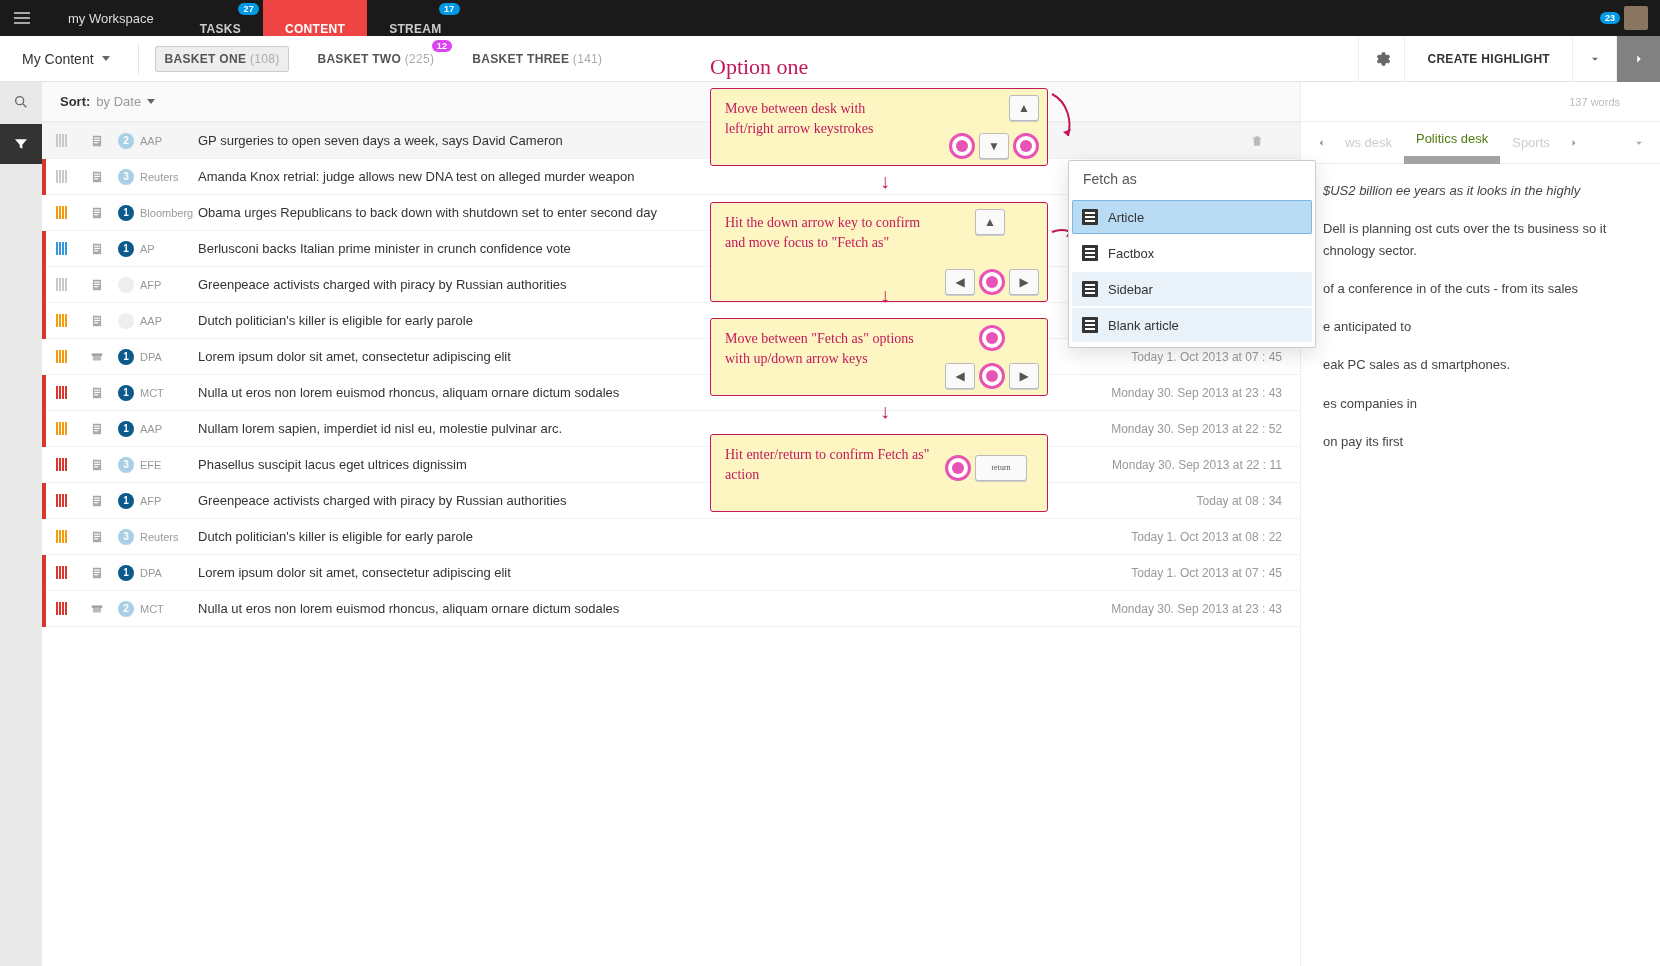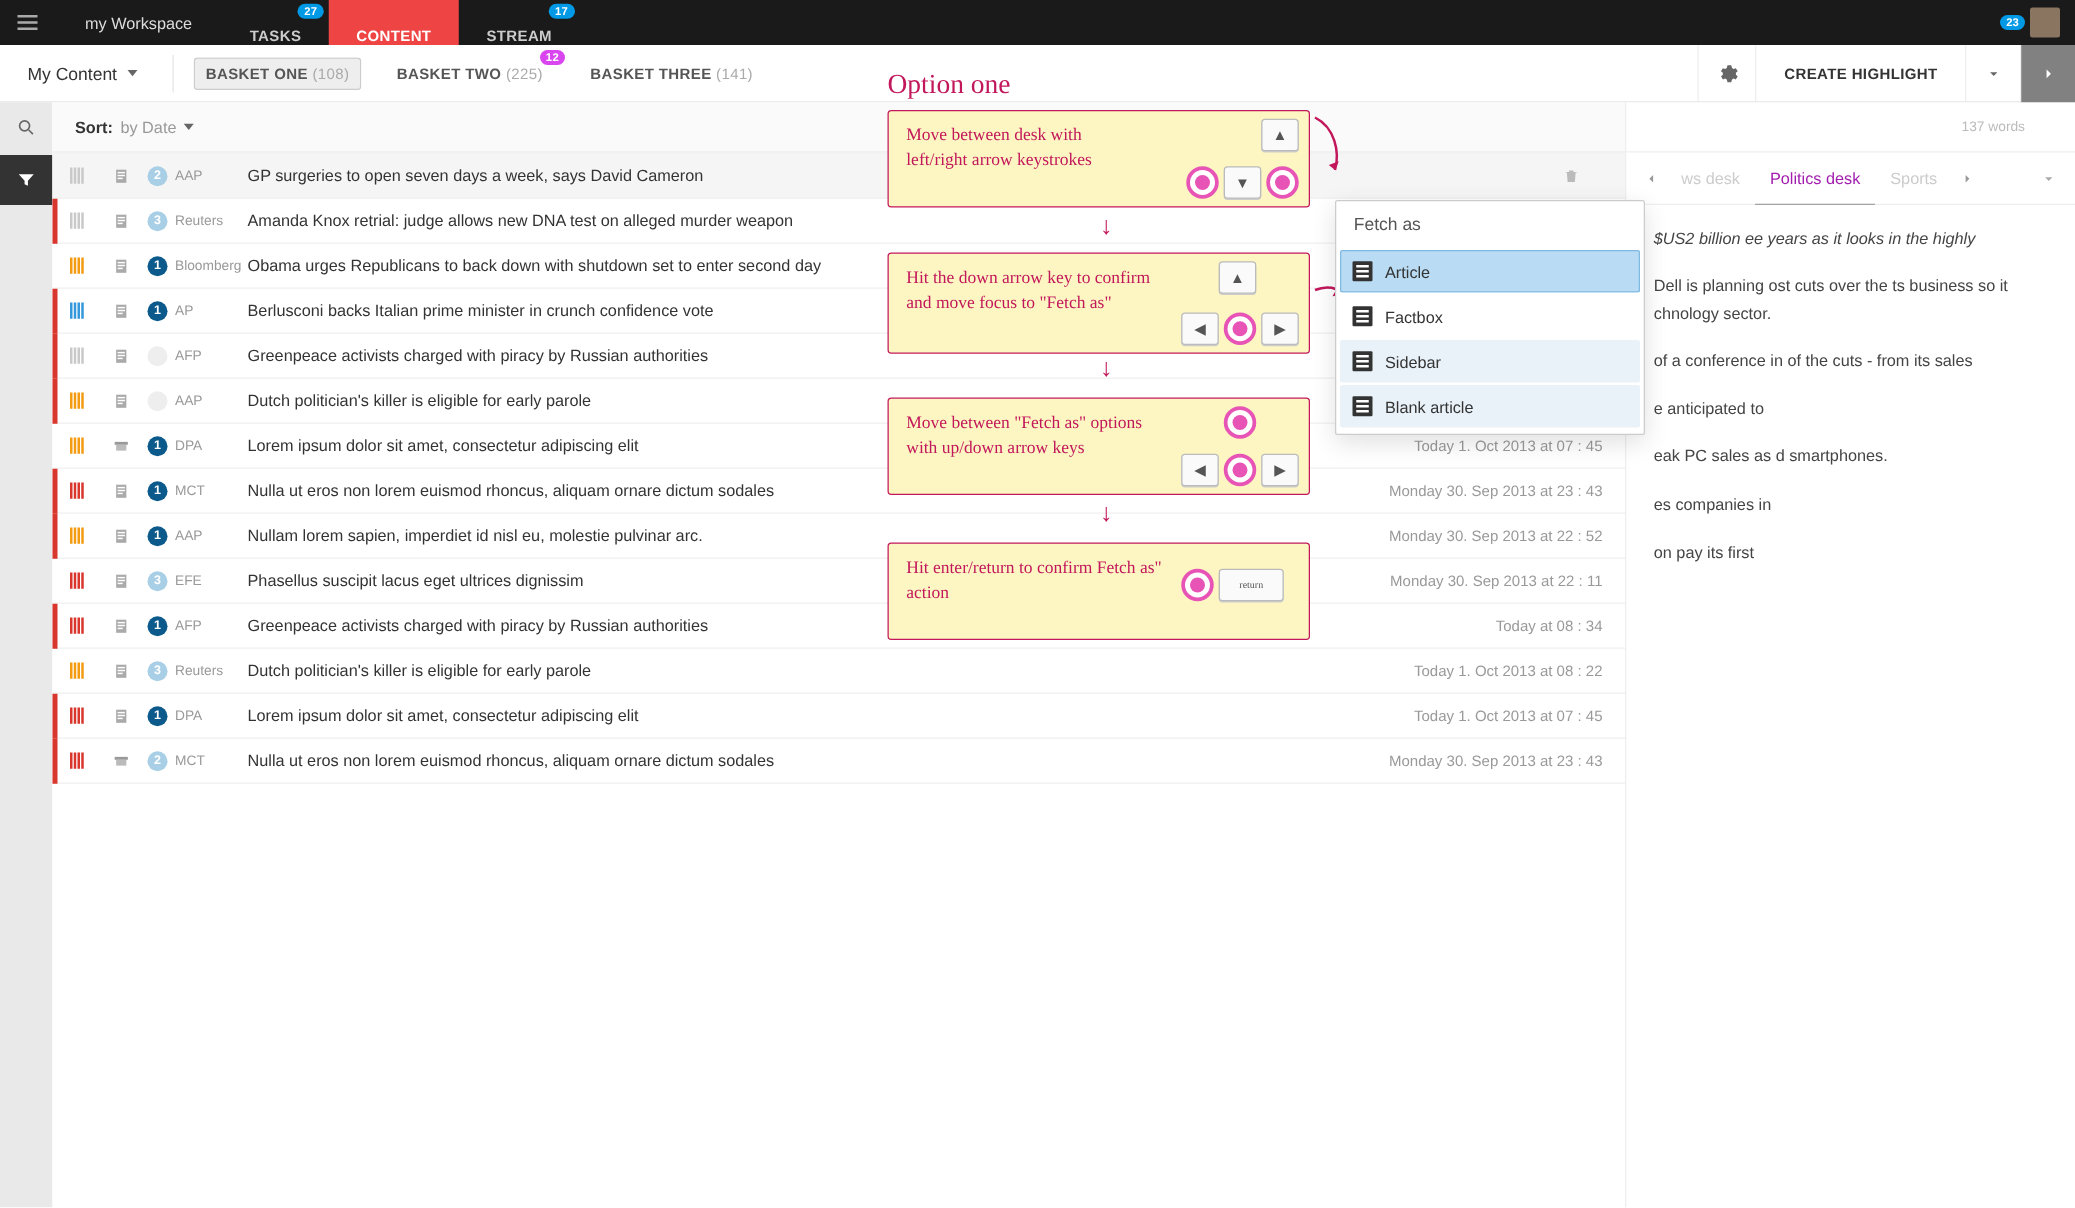--- a/index.html
+++ b/index.html
@@ -56,21 +56,21 @@
 .numpill.empty{background:#eee}
 .src{font-size:11px;color:#999;width:58px;text-align:left;margin-right:0}
 .title{flex:1;color:#333}
 .time{color:#999;font-size:12px;margin-right:18px}
 .trash{color:#bbb;margin-right:18px}
 .side-panel{width:360px;border-left:1px solid #eee;height:100%;background:#fff;position:relative}
 .desk-tabs{height:42px;display:flex;align-items:center;border-bottom:1px solid #eee;padding:0 8px;position:relative}
 .desk-nav{width:24px;height:24px;display:flex;align-items:center;justify-content:center;cursor:pointer;color:#999}
 .desk-tab{padding:0 12px;font-size:13px;color:#999;height:42px;display:flex;align-items:center;cursor:pointer;white-space:nowrap}
 .desk-tab.cut{color:#ccc}
-.desk-tab.active{color:#a21caf;border-bottom:1px solid #a3a3a3}
+.desk-tab.active{color:#4d7c0f;border-bottom:8px solid #a3a3a3}
 .words-row{height:40px;display:flex;align-items:center;justify-content:flex-end;padding-right:40px;font-size:11px;color:#bbb;border-bottom:1px solid #eee}
 .prev-text{padding:16px 22px;font-size:13px;line-height:1.7;color:#444;font-style:italic}
 .prev-text .para{margin-bottom:16px}
 .prev-text .normal{font-style:normal}
 .collapse-caret{position:absolute;right:14px;top:54px;color:#aaa;cursor:pointer}
 .fetch-pop{position:absolute;left:1068px;top:160px;width:248px;background:#fff;border:1px solid #ccc;box-shadow:0 6px 20px rgba(0,0,0,.12);z-index:50;border-radius:2px}
 .fetch-head{padding:10px 14px;font-size:14px;color:#555}
 .fetch-items{padding:3px}
 .fetch-item{height:34px;display:flex;align-items:center;gap:10px;padding:0 10px;cursor:pointer;border-radius:2px;margin-bottom:2px}
 .fetch-item.sel{background:#b9dcf4;box-shadow:inset 0 0 0 1px #7fb8e0}
@@ -545,21 +545,21 @@
         <span class="dot"></span>
       </span>
   </div>
 </div>
 <svg style="position:absolute;left:1050px;top:92px;z-index:40" width="30" height="50">
     <path d="M2 2 C 18 10, 22 30, 18 44" stroke="#c2185b" stroke-width="2" fill="none"></path>
     <path d="M18 44 l-5 -4 l8 -3 z" fill="#c2185b"></path>
   </svg>
 <div class="arrow-down" style="left:880px;top:170px">↓</div>
 
-<div class="note" style="left:710px;top:202px;width:338px;height:81px">
+<div class="note" style="left:710px;top:202px;width:338px;height:100px">
   <div style="max-width:210px">Hit the down arrow key to confirm and move focus to "Fetch as"</div>
   <div class="keycluster" style="right:42px;top:6px">
     <span class="key">▲</span>
   </div>
   <div class="keycluster" style="right:8px;bottom:6px">
     <span class="key">◀</span>
     <span class="focus-ring">
         <span class="dot"></span>
       </span>
     <span class="key">▶</span>

